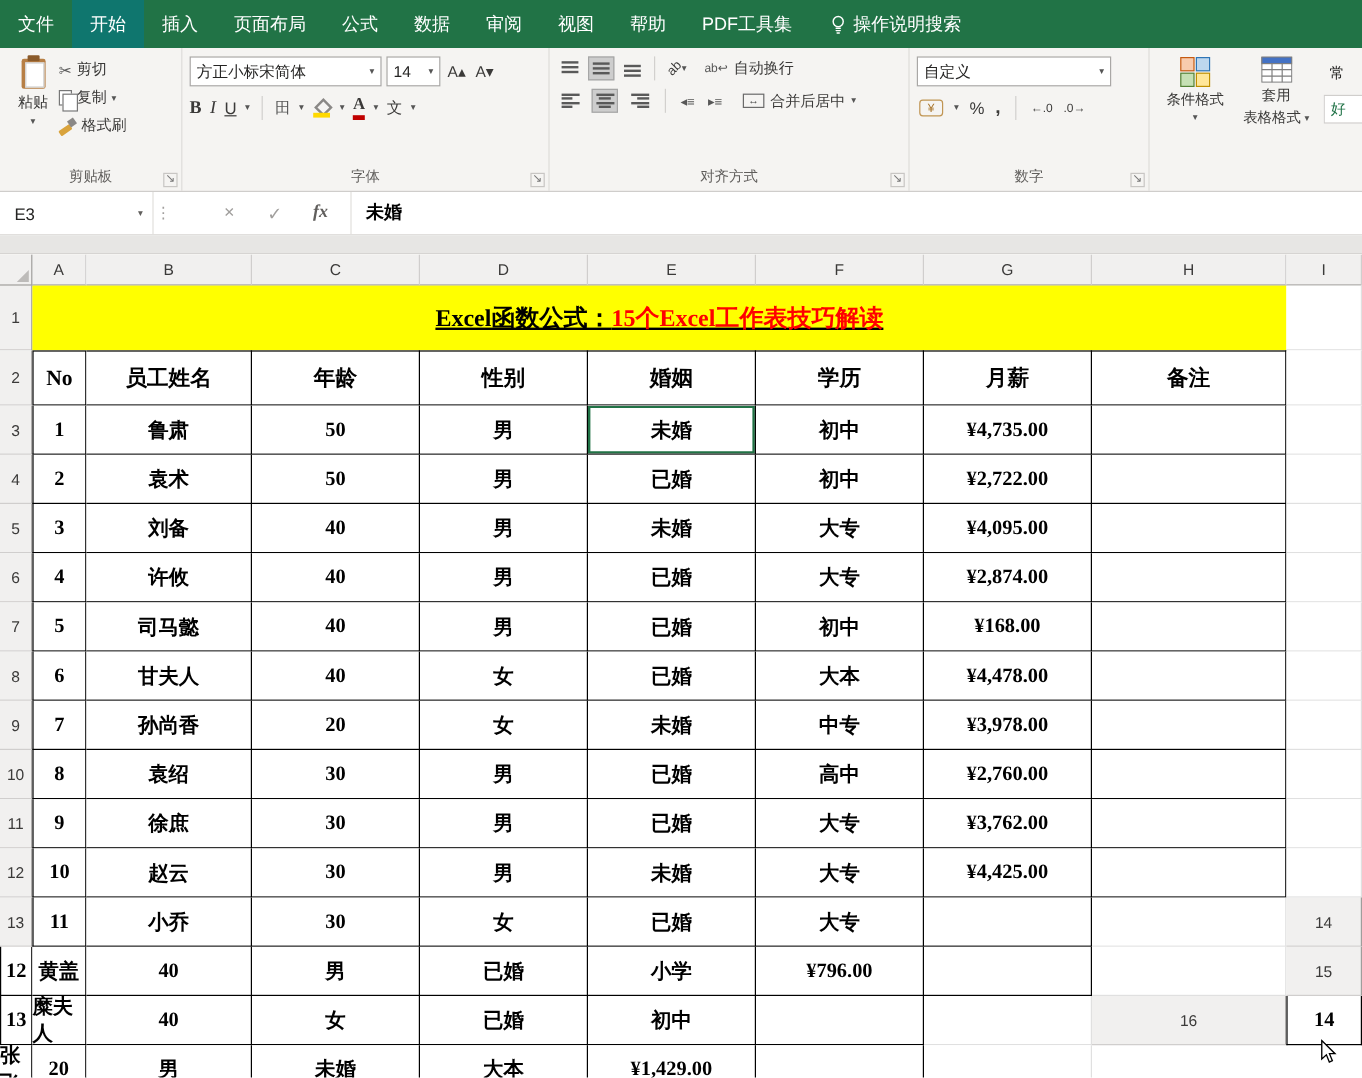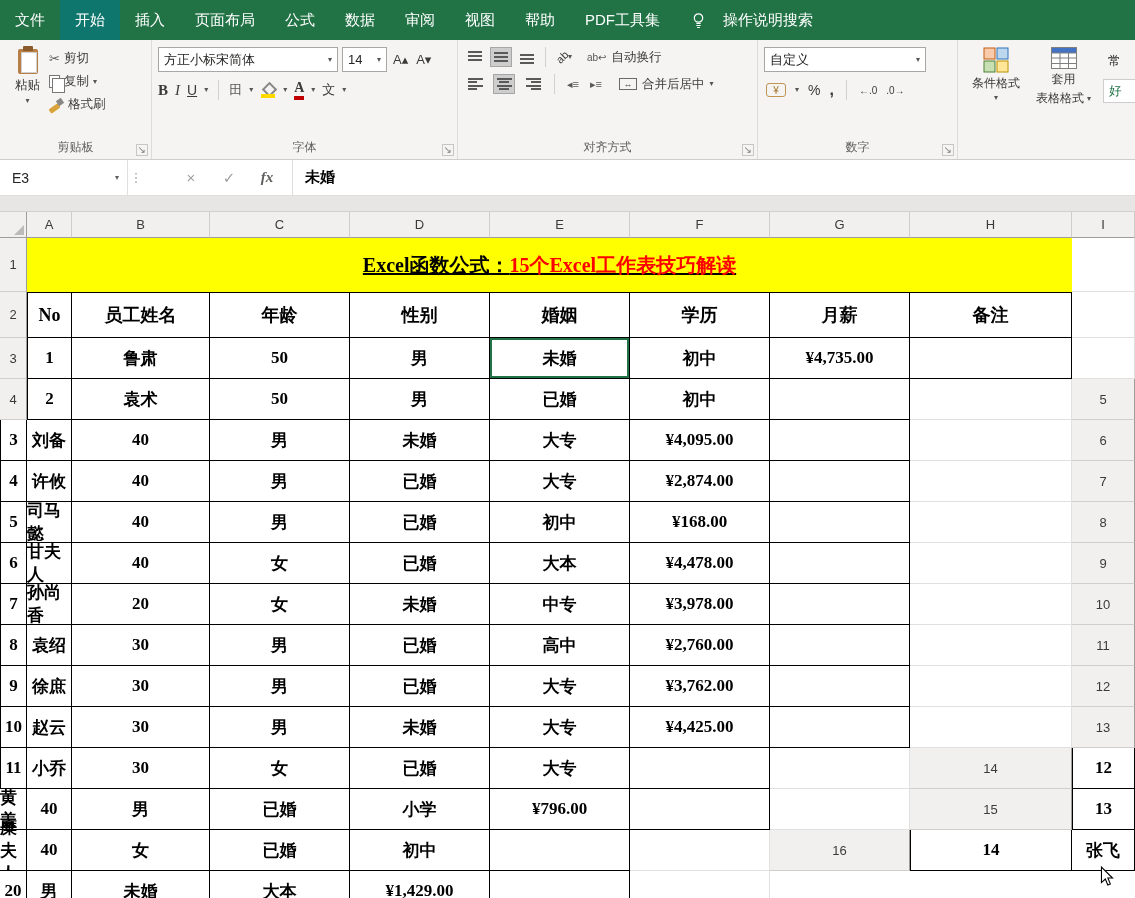--- a/index.html
+++ b/index.html
@@ -5,21 +5,21 @@
   * { margin:0; padding:0; box-sizing:border-box; }
   html,body { width:1135px; height:898px; }
   body { font-family:"Liberation Sans","DejaVu Sans",sans-serif; background:#fff; overflow:hidden; }
   .app { position:relative; width:1135px; height:898px; background:#fff; }
 
   
   .tabbar { height:40px; background:#217346; display:flex; align-items:stretch; }
   .tabs { display:flex; }
   .tab { display:flex; align-items:center; padding:0 15px; color:#fff; font-size:15px; cursor:default; }
   .tab.active { background:#0f766e; }
-  .tell-me { display:flex; align-items:center; gap:17px; color:#fff; font-size:15px; margin-left:16px; }
+  .tell-me { display:flex; align-items:center; gap:5px; color:#fff; font-size:15px; margin-left:16px; }
 
   
   .ribbon { height:120px; background:#f5f4f2; border-bottom:1px solid #cfcdcb; display:flex; }
   .rgroup { position:relative; border-right:1px solid #dedcda; padding:7px 6px 20px 6px; }
   .rgroup-label { position:absolute; left:0; right:0; bottom:3px; text-align:center; font-size:12px; color:#605e5c; }
   .launcher { position:absolute; right:3px; bottom:3px; font-size:10px; color:#7a7a7a; line-height:1; border:1px solid #c8c6c4; padding:0 1px; }
   .caret { font-size:8px; color:#555; line-height:1; }
   .vsep { width:1px; height:20px; background:#d2d0ce; margin:0 3px; flex:none; }
   .combo { background:#fff; border:1px solid #a9a7a5; display:flex; align-items:center; padding:0 5px; font-size:13px; color:#252423; height:25px; }
   .combo .caret { margin-left:auto; }
@@ -37,21 +37,21 @@
   .ic-copy::after { content:""; position:absolute; left:2px; top:2px; width:11px; height:13px; border:1px solid #777; background:#fff; }
   .ic-brush { position:relative; width:15px; height:14px; flex:none; }
   .ic-brush::before { content:""; position:absolute; left:0; top:8px; width:11px; height:5px; background:#d9a33c; transform:rotate(-35deg); border-radius:1px; }
   .ic-brush::after { content:""; position:absolute; right:1px; top:1px; width:6px; height:6px; background:#8a8886; transform:rotate(-35deg); }
 
   
   .g-font { width:306px; }
   .frow { display:flex; align-items:center; }
   .frow1 { gap:4px; margin-bottom:8px; }
   .frow2 { gap:7px; }
-  .font-name { width:180px; }
+  .font-name { width:160px; }
   .font-size { width:45px; }
   .fontszbtn { font-size:13px; color:#3b3a39; padding:0 2px; }
   .fmt { color:#3b3a39; }
   .fmt-b { font-family:"Liberation Serif","DejaVu Serif",serif; font-weight:bold; font-size:15px; }
   .fmt-i { font-family:"Liberation Serif","DejaVu Serif",serif; font-style:italic; font-size:15px; }
   .fmt-u { text-decoration:underline; font-size:14px; }
   .ic-borders { font-size:13px; color:#575757; }
   .ic-fill { position:relative; width:16px; height:15px; display:block; }
   .ic-fill::before { content:""; position:absolute; left:4px; top:1px; width:7px; height:7px; border:2px solid #8a8886; transform:rotate(45deg); }
   .ic-fill::after { content:""; position:absolute; left:1px; bottom:0; width:14px; height:4px; background:#ffd900; }
@@ -390,20 +390,21 @@
         <div class="tcell">¥4,735.00</div>
         <div class="tcell"></div>
         <div class="icell"></div>
         <div class="rh">4</div>
         <div class="tcell col-a">2</div>
         <div class="tcell">袁术</div>
         <div class="tcell">50</div>
         <div class="tcell">男</div>
         <div class="tcell">已婚</div>
         <div class="tcell">初中</div>
+        <div class="tcell">¥2,722.00</div>
         <div class="tcell"></div>
         <div class="icell"></div>
         <div class="rh">5</div>
         <div class="tcell col-a">3</div>
         <div class="tcell">刘备</div>
         <div class="tcell">40</div>
         <div class="tcell">男</div>
         <div class="tcell">未婚</div>
         <div class="tcell">大专</div>
         <div class="tcell">¥4,095.00</div>

